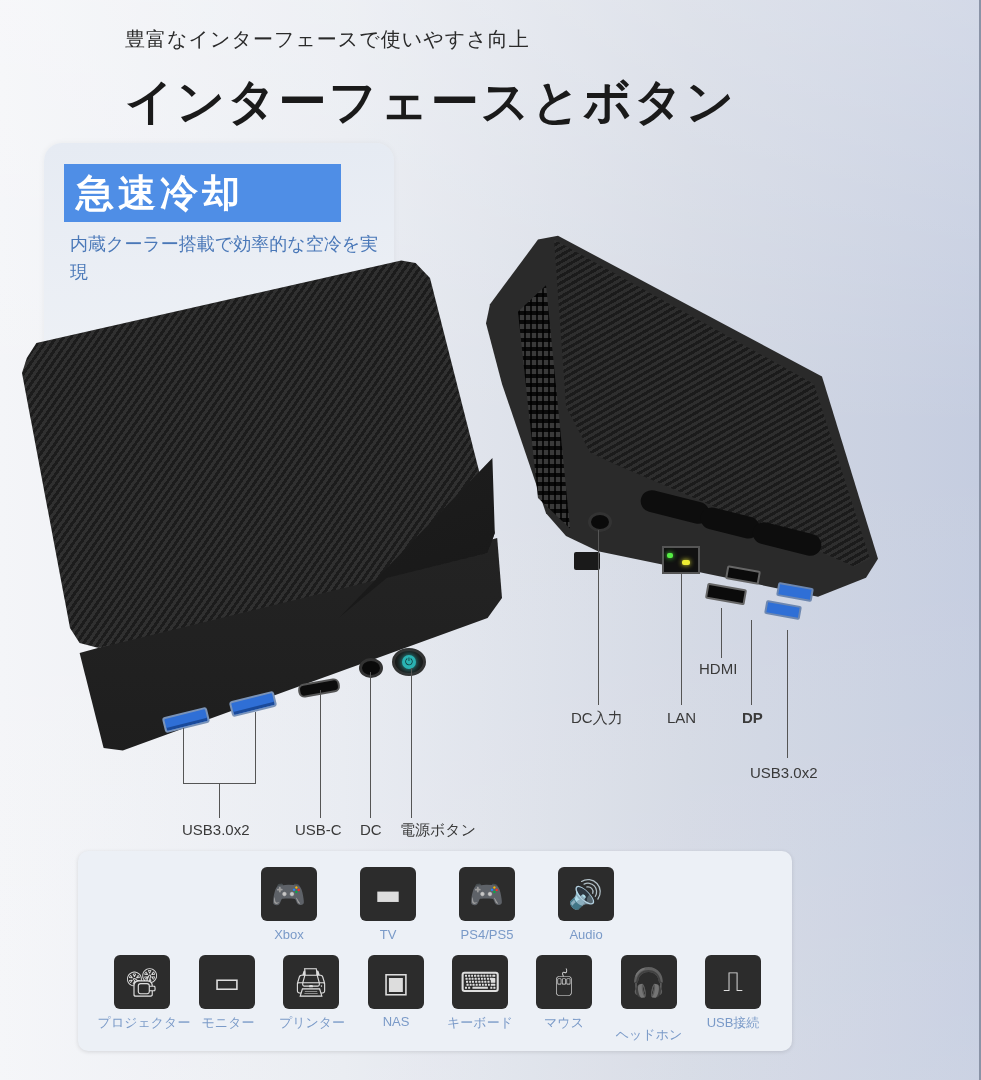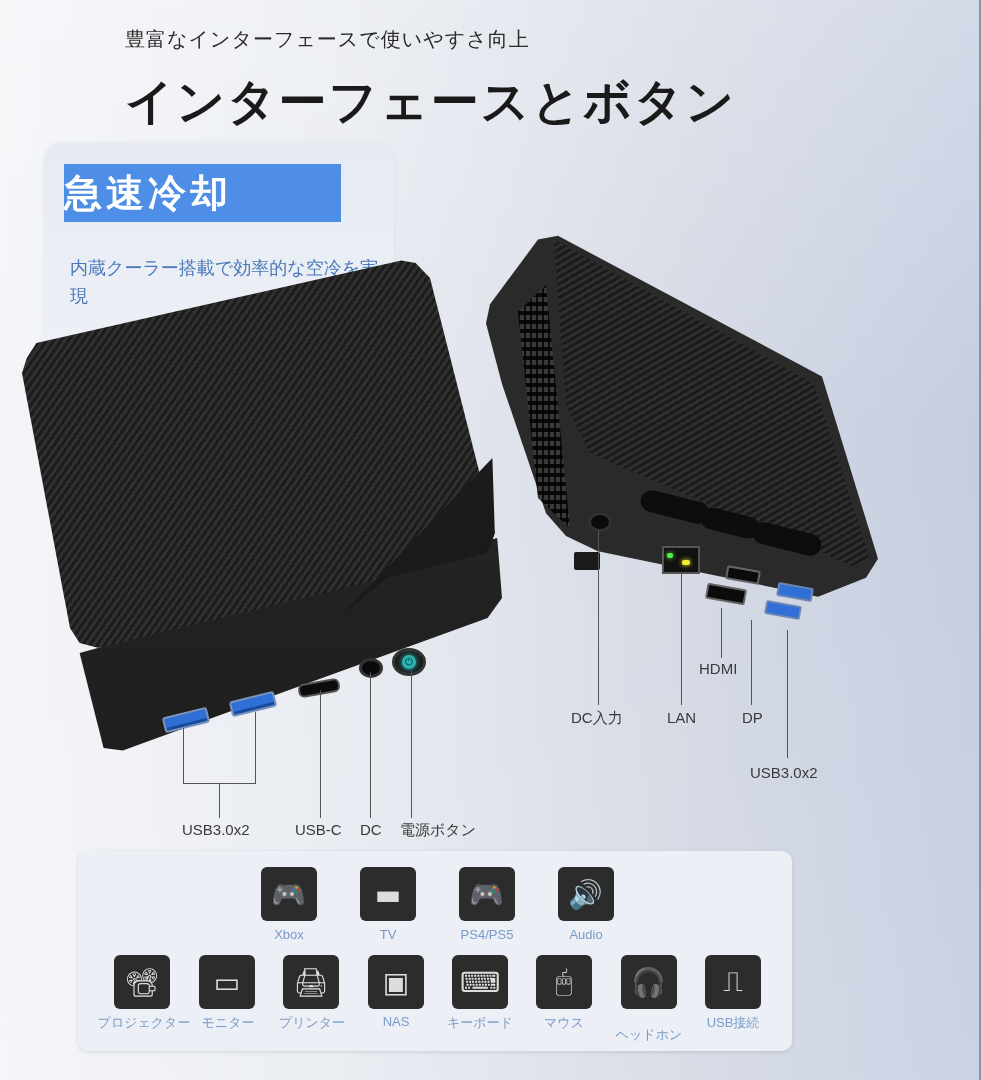--- a/index.html
+++ b/index.html
@@ -11,22 +11,22 @@
   .bg-vert { position:absolute; left:0; top:0; width:981px; height:1080px;
     background: linear-gradient(180deg, rgba(255,255,255,0.25) 0%, rgba(255,255,255,0) 40%, rgba(255,255,255,0.1) 100%); }
   .right-edge { position:absolute; right:0; top:0; width:2px; height:1080px; background:#8a93a6; }
 
   .subtitle { position:absolute; left:125px; top:26px; font-size:20px; color:#2a2a2a; letter-spacing:1px; white-space:nowrap; }
   .title { position:absolute; left:125px; top:70px; font-size:48px; font-weight:bold; color:#1a1a1a; letter-spacing:2px; white-space:nowrap; }
 
   .cool-card { position:absolute; left:44px; top:143px; width:350px; height:240px; border-radius:18px;
     background: linear-gradient(180deg, #e6ebf3 0%, #eef1f6 100%); box-shadow: 0 0 6px rgba(0,0,0,0.05); }
   .cool-badge { position:absolute; left:64px; top:164px; width:277px; height:58px; background:#4f8ee6;
-    color:#fff; font-size:38px; font-weight:bold; box-sizing:border-box; line-height:58px; letter-spacing:4px; }
-  .cool-desc { position:absolute; left:70px; top:230px; width:320px; font-size:18px; color:#4a78b8; line-height:28px;margin-top:24px; }
+    color:#fff; font-size:38px; font-weight:bold; padding-left:12px; box-sizing:border-box; line-height:58px; letter-spacing:4px; }
+  .cool-desc { position:absolute; left:70px; top:230px; width:320px; font-size:18px; color:#4a78b8; line-height:28px; }
 
   
   .dev1 { position:absolute; left:22px; top:258px; width:480px; height:500px; }
   .dev1-front {
     position:absolute; left:0; top:0; width:480px; height:500px;
     clip-path: polygon(12% 79%, 99% 56%, 100% 68%, 97% 72%, 21% 98.5%, 17% 98%);
     background: linear-gradient(180deg, #2a2a2a 0%, #1e1e1e 100%);
   }
   .dev1-topface {
     position:absolute; left:0; top:0; width:480px; height:500px;
@@ -143,21 +143,21 @@
 
 <div class="line" style="left:598px; top:530px; width:1px; height:175px;"></div>
 <div class="line" style="left:681px; top:572px; width:1px; height:133px;"></div>
 <div class="line" style="left:721px; top:608px; width:1px; height:50px;"></div>
 <div class="line" style="left:751px; top:620px; width:1px; height:85px;"></div>
 <div class="line" style="left:787px; top:630px; width:1px; height:128px;"></div>
 
 <div class="label" style="left:571px; top:709px;text-align:center;">DC入力</div>
 <div class="label" style="left:667px; top:709px;">LAN</div>
 <div class="label" style="left:699px; top:660px;">HDMI</div>
-<div class="label" style="left:742px; top:709px;">DP</div>
+<div class="label" style="left:742px; top:709px;font-weight:bold;">DP</div>
 <div class="label" style="left:750px; top:764px;">USB3.0x2</div>
 
 <div class="compat">
 
   <div class="tile" style="left:183px; top:16px;">🎮</div>
   <div class="tile-label" style="left:183px; top:76px; width:56px;">Xbox</div>
   <div class="tile" style="left:282px; top:16px;">▬</div>
   <div class="tile-label" style="left:282px; top:76px; width:56px;">TV</div>
   <div class="tile" style="left:381px; top:16px;">🎮</div>
   <div class="tile-label" style="left:371px; top:76px; width:76px;">PS4/PS5</div>

